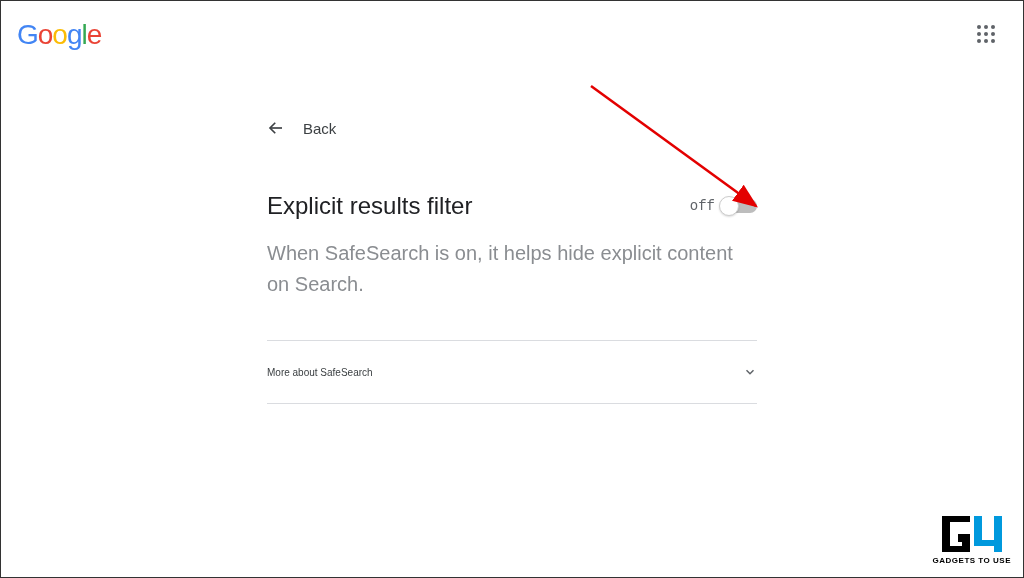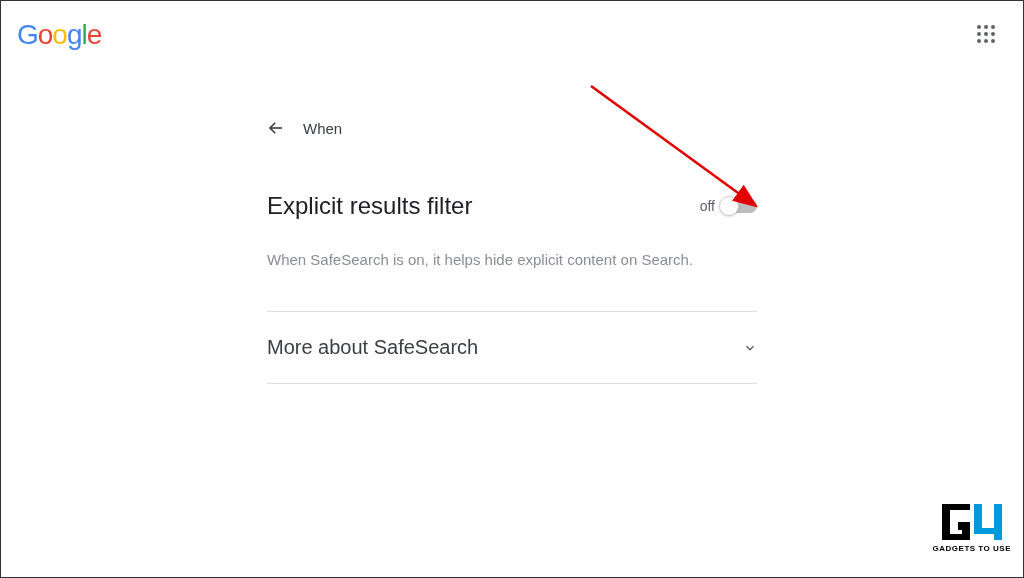--- a/index.html
+++ b/index.html
@@ -63,31 +63,32 @@
       align-items: center;
     }
     .back-label {
       font-size: 15px;
       color: #3c4043;
     }
     .title-row {
       display: flex;
       justify-content: space-between;
       align-items: center;
-      margin-bottom: 28px;
+      margin-bottom: 18px;
     }
     .page-title {
       font-size: 24px;
       font-weight: 400;
       color: #202124;
     }
     .toggle-wrap {
       display: flex;
       align-items: flex-start;
       gap: 6px;
+      font-family: Liberation Mono, monospace;
     }
     .toggle-state {
       font-size: 14px;
       color: #5f6368;
     }
     .toggle {
       position: relative;
       width: 36px;
       height: 16px;
       cursor: pointer;
@@ -105,54 +106,54 @@
       width: 20px;
       height: 20px;
       background: #fff;
       border: 1px solid #ccc;
       border-radius: 50%;
       top: -2px;
       left: -2px;
       box-shadow: 0 1px 2px rgba(0,0,0,0.15);
     }
     .description {
-      font-size: 15px;
+      font-size: 20px;
       color: #8a8d91;
       line-height: 1.55;
       margin-bottom: 26px;
     }
     .expander {
       border-top: 1px solid #dadce0;
       border-bottom: 1px solid #dadce0;
       padding: 24px 0;
       display: flex;
       justify-content: space-between;
       align-items: center;
       cursor: pointer;
       margin-top: 40px;
     }
     .expander-label {
-      font-size: 20px;
+      font-size: 10px;
       color: #3c4043;
     }
     .chevron {
       width: 14px;
       height: 14px;
       color: #5f6368;
     }
     .annotation-arrow {
       position: absolute;
       top: 80px;
       left: 580px;
       pointer-events: none;
     }
     .watermark {
       position: absolute;
       right: 12px;
-      bottom: 24px;
+      bottom: 12px;
       text-align: right;
     }
     .watermark-logo {
       display: flex;
       align-items: center;
       justify-content: center;
     }
     .watermark-text {
       font-size: 8px;
       font-weight: bold;
@@ -182,21 +183,21 @@
 </div>
 
 <div class="content">
   <div class="back-row">
     <span class="back-arrow">
       <svg viewBox="0 0 24 24" width="20" height="20" fill="none" stroke="currentColor" stroke-width="2.2">
         <line x1="20" y1="12" x2="4" y2="12"></line>
         <polyline points="11,5 4,12 11,19"></polyline>
       </svg>
     </span>
-    <span class="back-label">When</span>
+    <span class="back-label">Back</span>
   </div>
 
   <div class="title-row">
     <h1 class="page-title">Explicit results filter</h1>
     <div class="toggle-wrap">
       <span class="toggle-state">off</span>
       <div class="toggle">
         <div class="toggle-track"></div>
         <div class="toggle-thumb"></div>
       </div>

